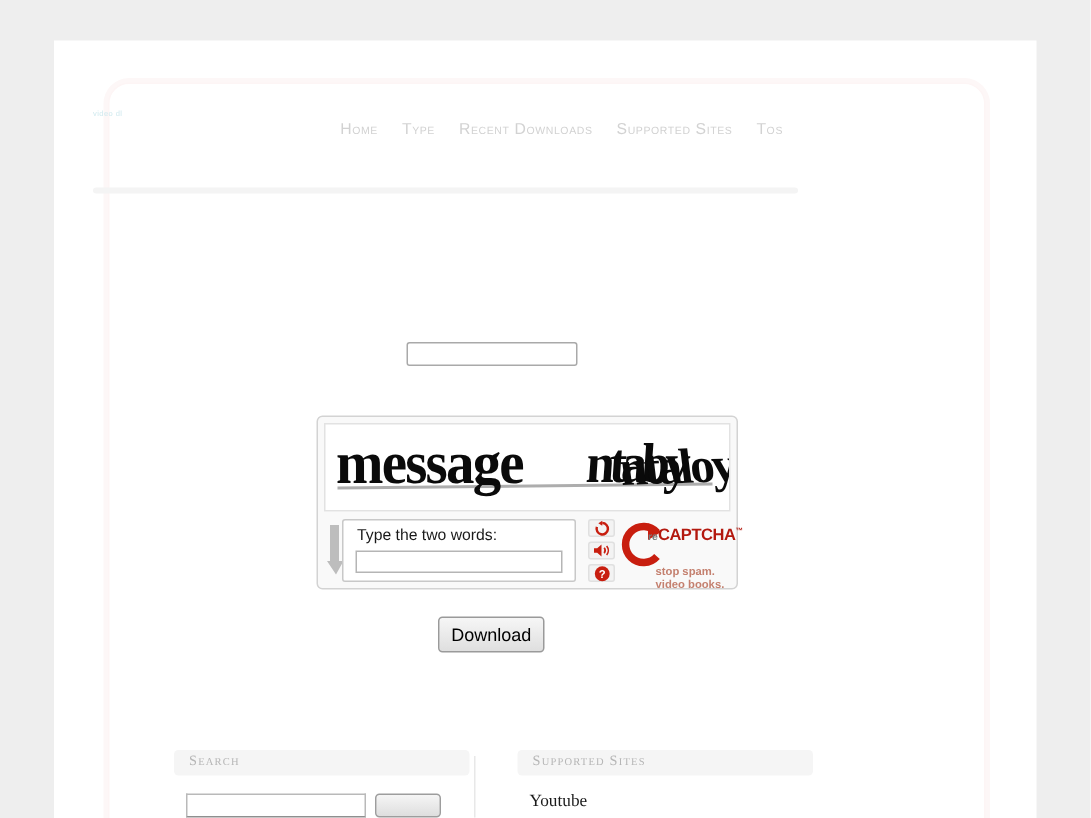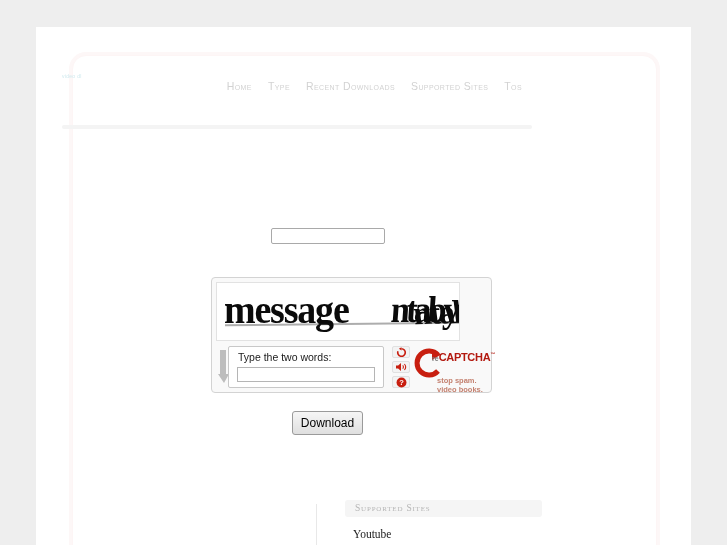--- a/index.html
+++ b/index.html
@@ -128,21 +128,21 @@
     height: 116px;
     background: #f9f9f9;
     border: 1px solid #d3d3d3;
     border-radius: 4px;
     box-sizing: border-box;
   }
   .captcha-image {
     position: absolute;
     left: 4px;
     top: 4px;
-    width: 244px;
+    width: 271px;
     height: 59px;
     background: #ffffff;
     border: 1px solid #e2e2e2;
     box-sizing: border-box;
     overflow: hidden;
   }
   .captcha-word {
     position: absolute;
     font-family: "Liberation Serif", serif;
     font-weight: bold;
@@ -473,20 +473,27 @@
 </div>
 
 <div class="download-row">
   <button class="download-button">Download</button>
 </div>
 
 <div class="bottom-columns">
 
   <div class="col-divider"></div>
 
+  <div class="widget-col widget-col-left">
+    <div class="widget-title">Search</div>
+    <div class="search-row">
+      <input class="search-input" type="text" placeholder="" style="">
+      <button class="search-button"></button>
+    </div>
+  </div>
 
   <div class="widget-col widget-col-right">
     <div class="widget-title">Supported Sites</div>
     <ul class="site-list">
       <li>Youtube</li>
     </ul>
   </div>
 
 </div>
 

